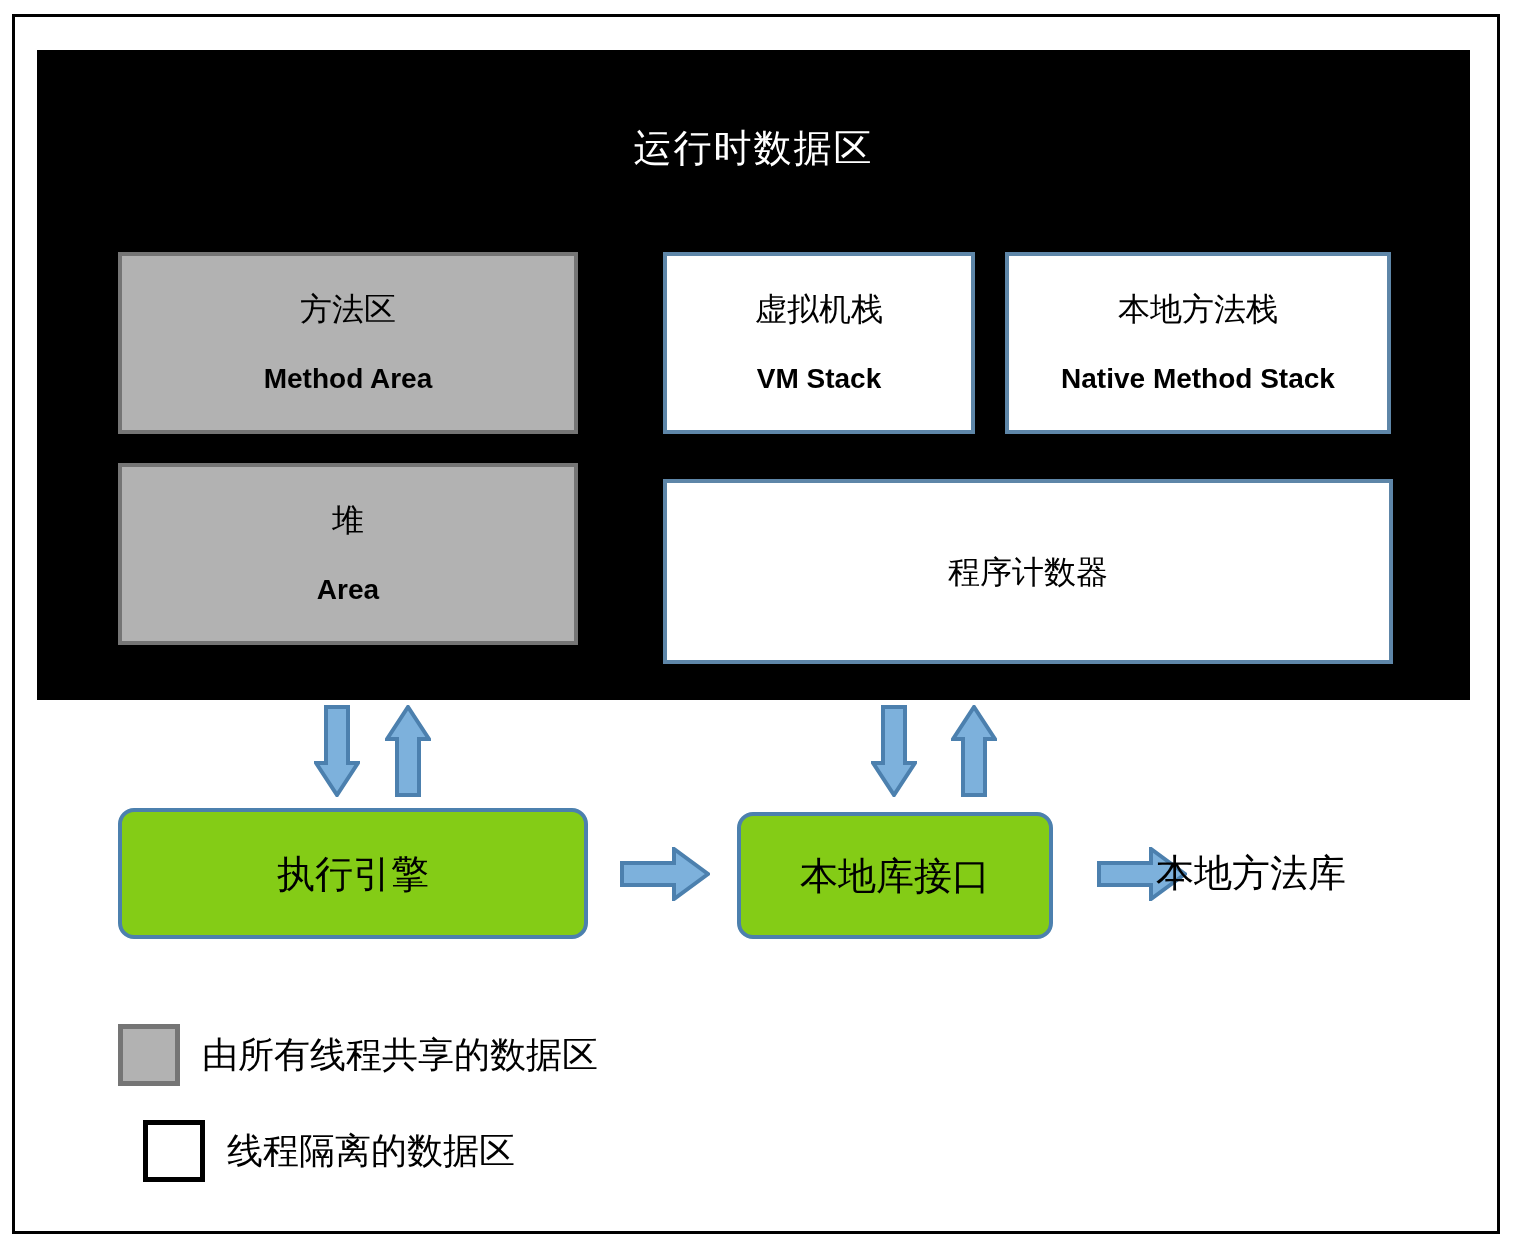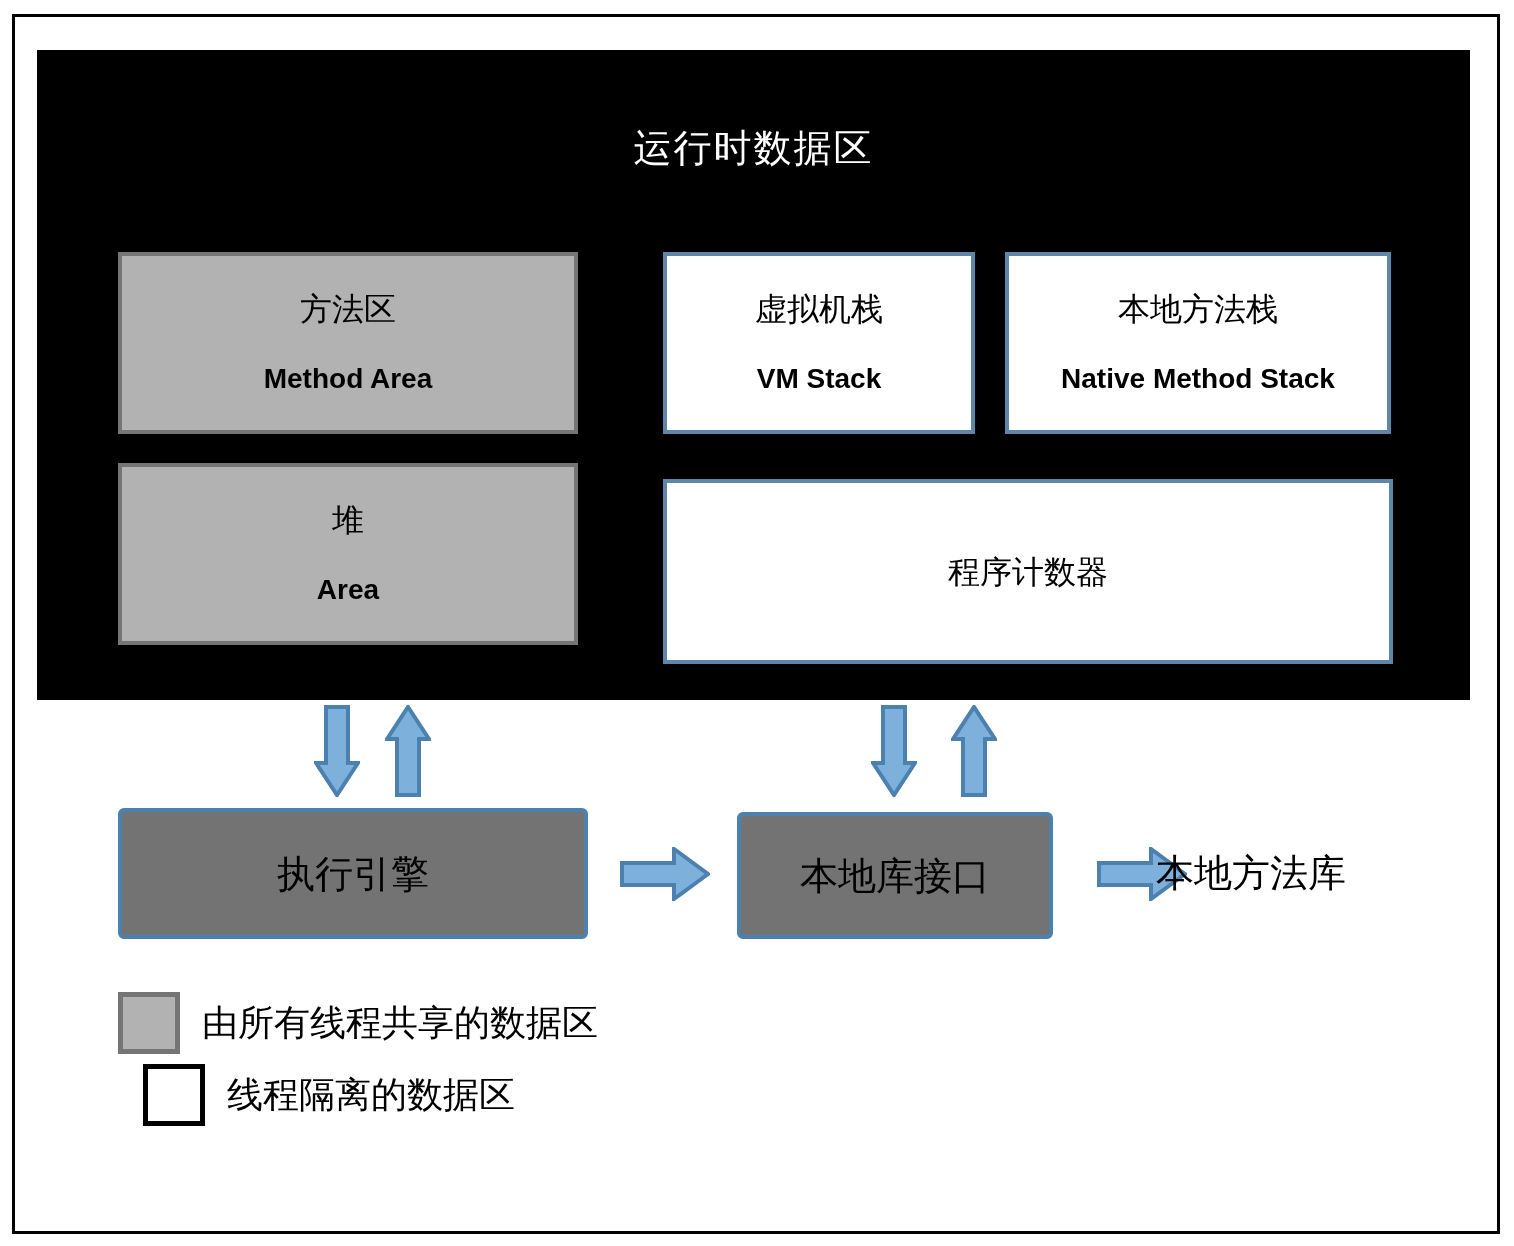--- a/index.html
+++ b/index.html
@@ -44,38 +44,38 @@
     font-family:"Liberation Sans","DejaVu Sans",sans-serif;
   }
   .box-method-area{left:81px;top:202px;width:452px;height:174px;}
   .box-heap{left:81px;top:413px;width:452px;height:174px;}
   .box-vm-stack{left:626px;top:202px;width:304px;height:174px;}
   .box-native-stack{left:968px;top:202px;width:378px;height:174px;}
   .box-pcr{left:626px;top:423px;width:722px;height:177px;margin-top:6px;}
 
   .blue-node{
     position:absolute;
-    background:#737373;border:4px solid #4c80ae;border-radius:6px;
+    background:#84cc16;border:4px solid #4c80ae;border-radius:16px;
     display:flex;align-items:center;justify-content:center;
     text-align:left;
   }
   .node-engine{left:118px;top:808px;width:462px;height:123px;}
   .node-native-if{left:737px;top:812px;width:308px;height:119px;}
   .blue-node .zh-label{font-size:38px;}
 
   .arrow{position:absolute;}
   .arrow svg{display:block;}
   .plain-label{
     position:absolute;font-size:38px;color:#000;line-height:56px;white-space:nowrap;
   }
   .label-native-lib{left:1156px;top:845px;}
 
   .legend-row{position:absolute;left:118px;display:flex;align-items:center;}
-  .legend-row-1{top:992px;}
-  .legend-row-2{top:1064px;padding-left:25px;}
+  .legend-row-1{top:1024px;}
+  .legend-row-2{top:1120px;padding-left:25px;}
   .legend-swatch{width:52px;height:52px;}
   .legend-swatch.shared{background:#b2b2b2;border:5px solid #757575;}
   .legend-swatch.isolated{background:#ffffff;border:5px solid #000000;}
   .legend-label{margin-left:22px;font-size:36px;color:#000;white-space:nowrap;}
 </style>
 </head>
 <body>
 
 <div class="page">
   <div class="outer-frame"></div>

